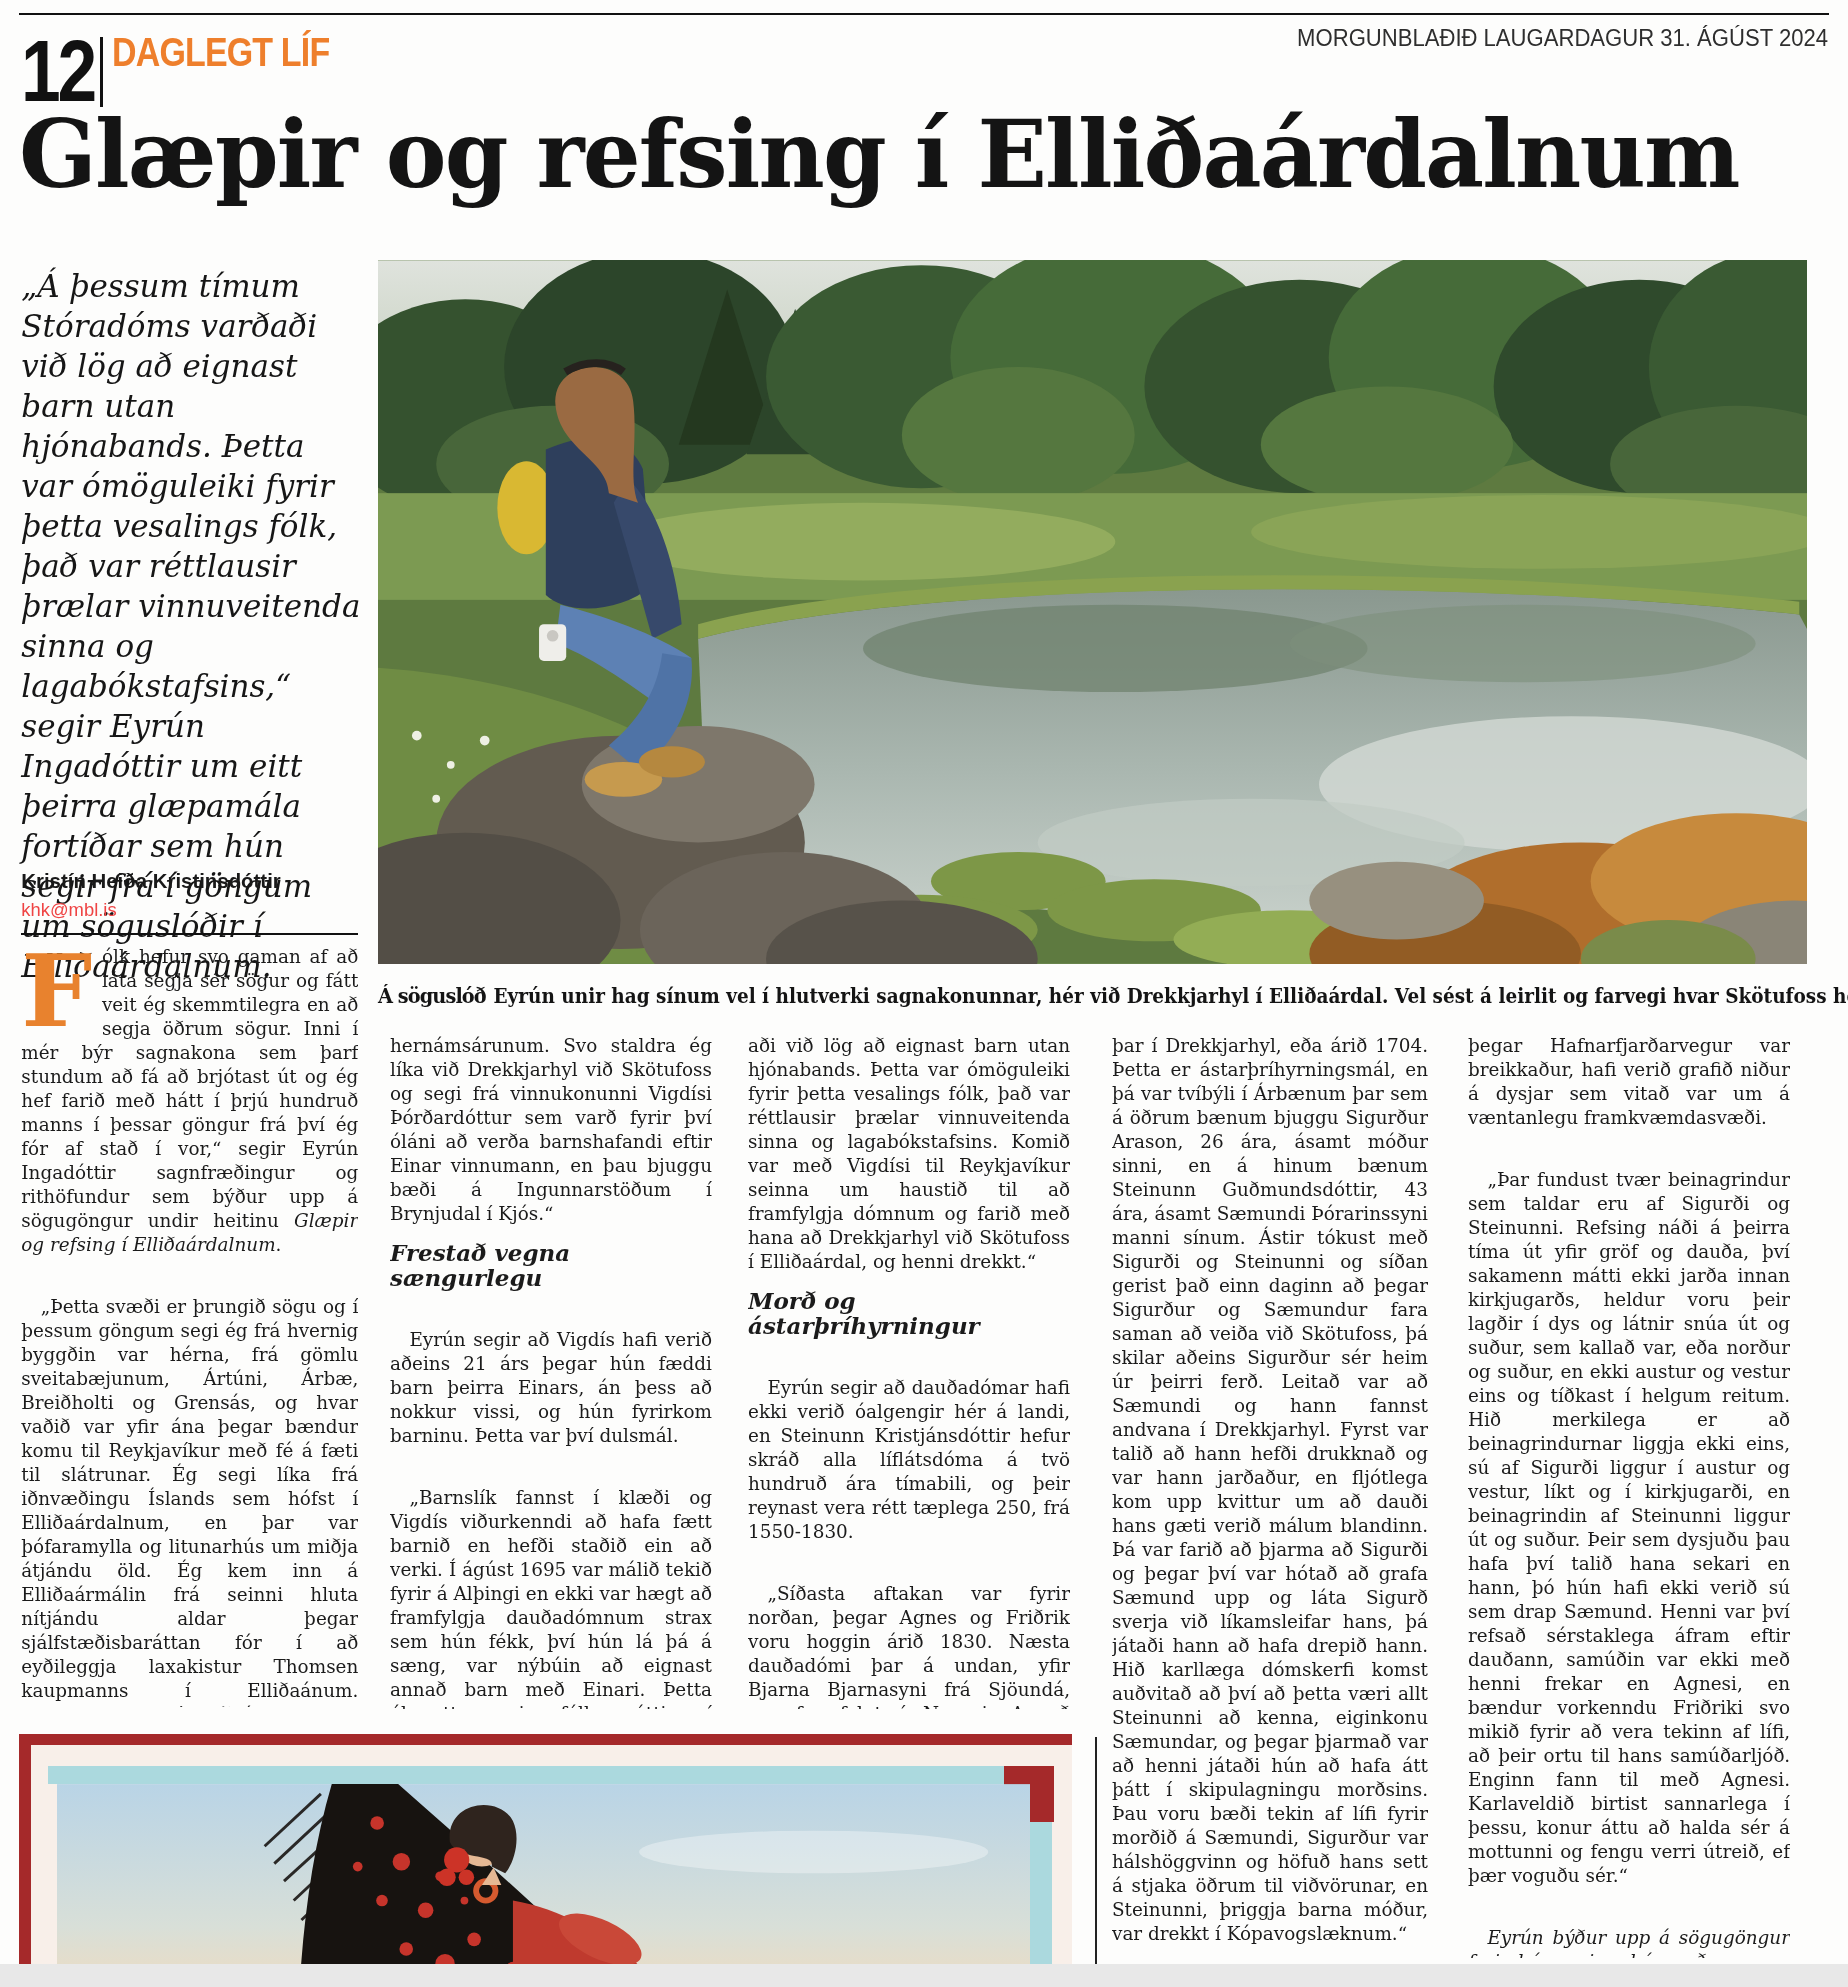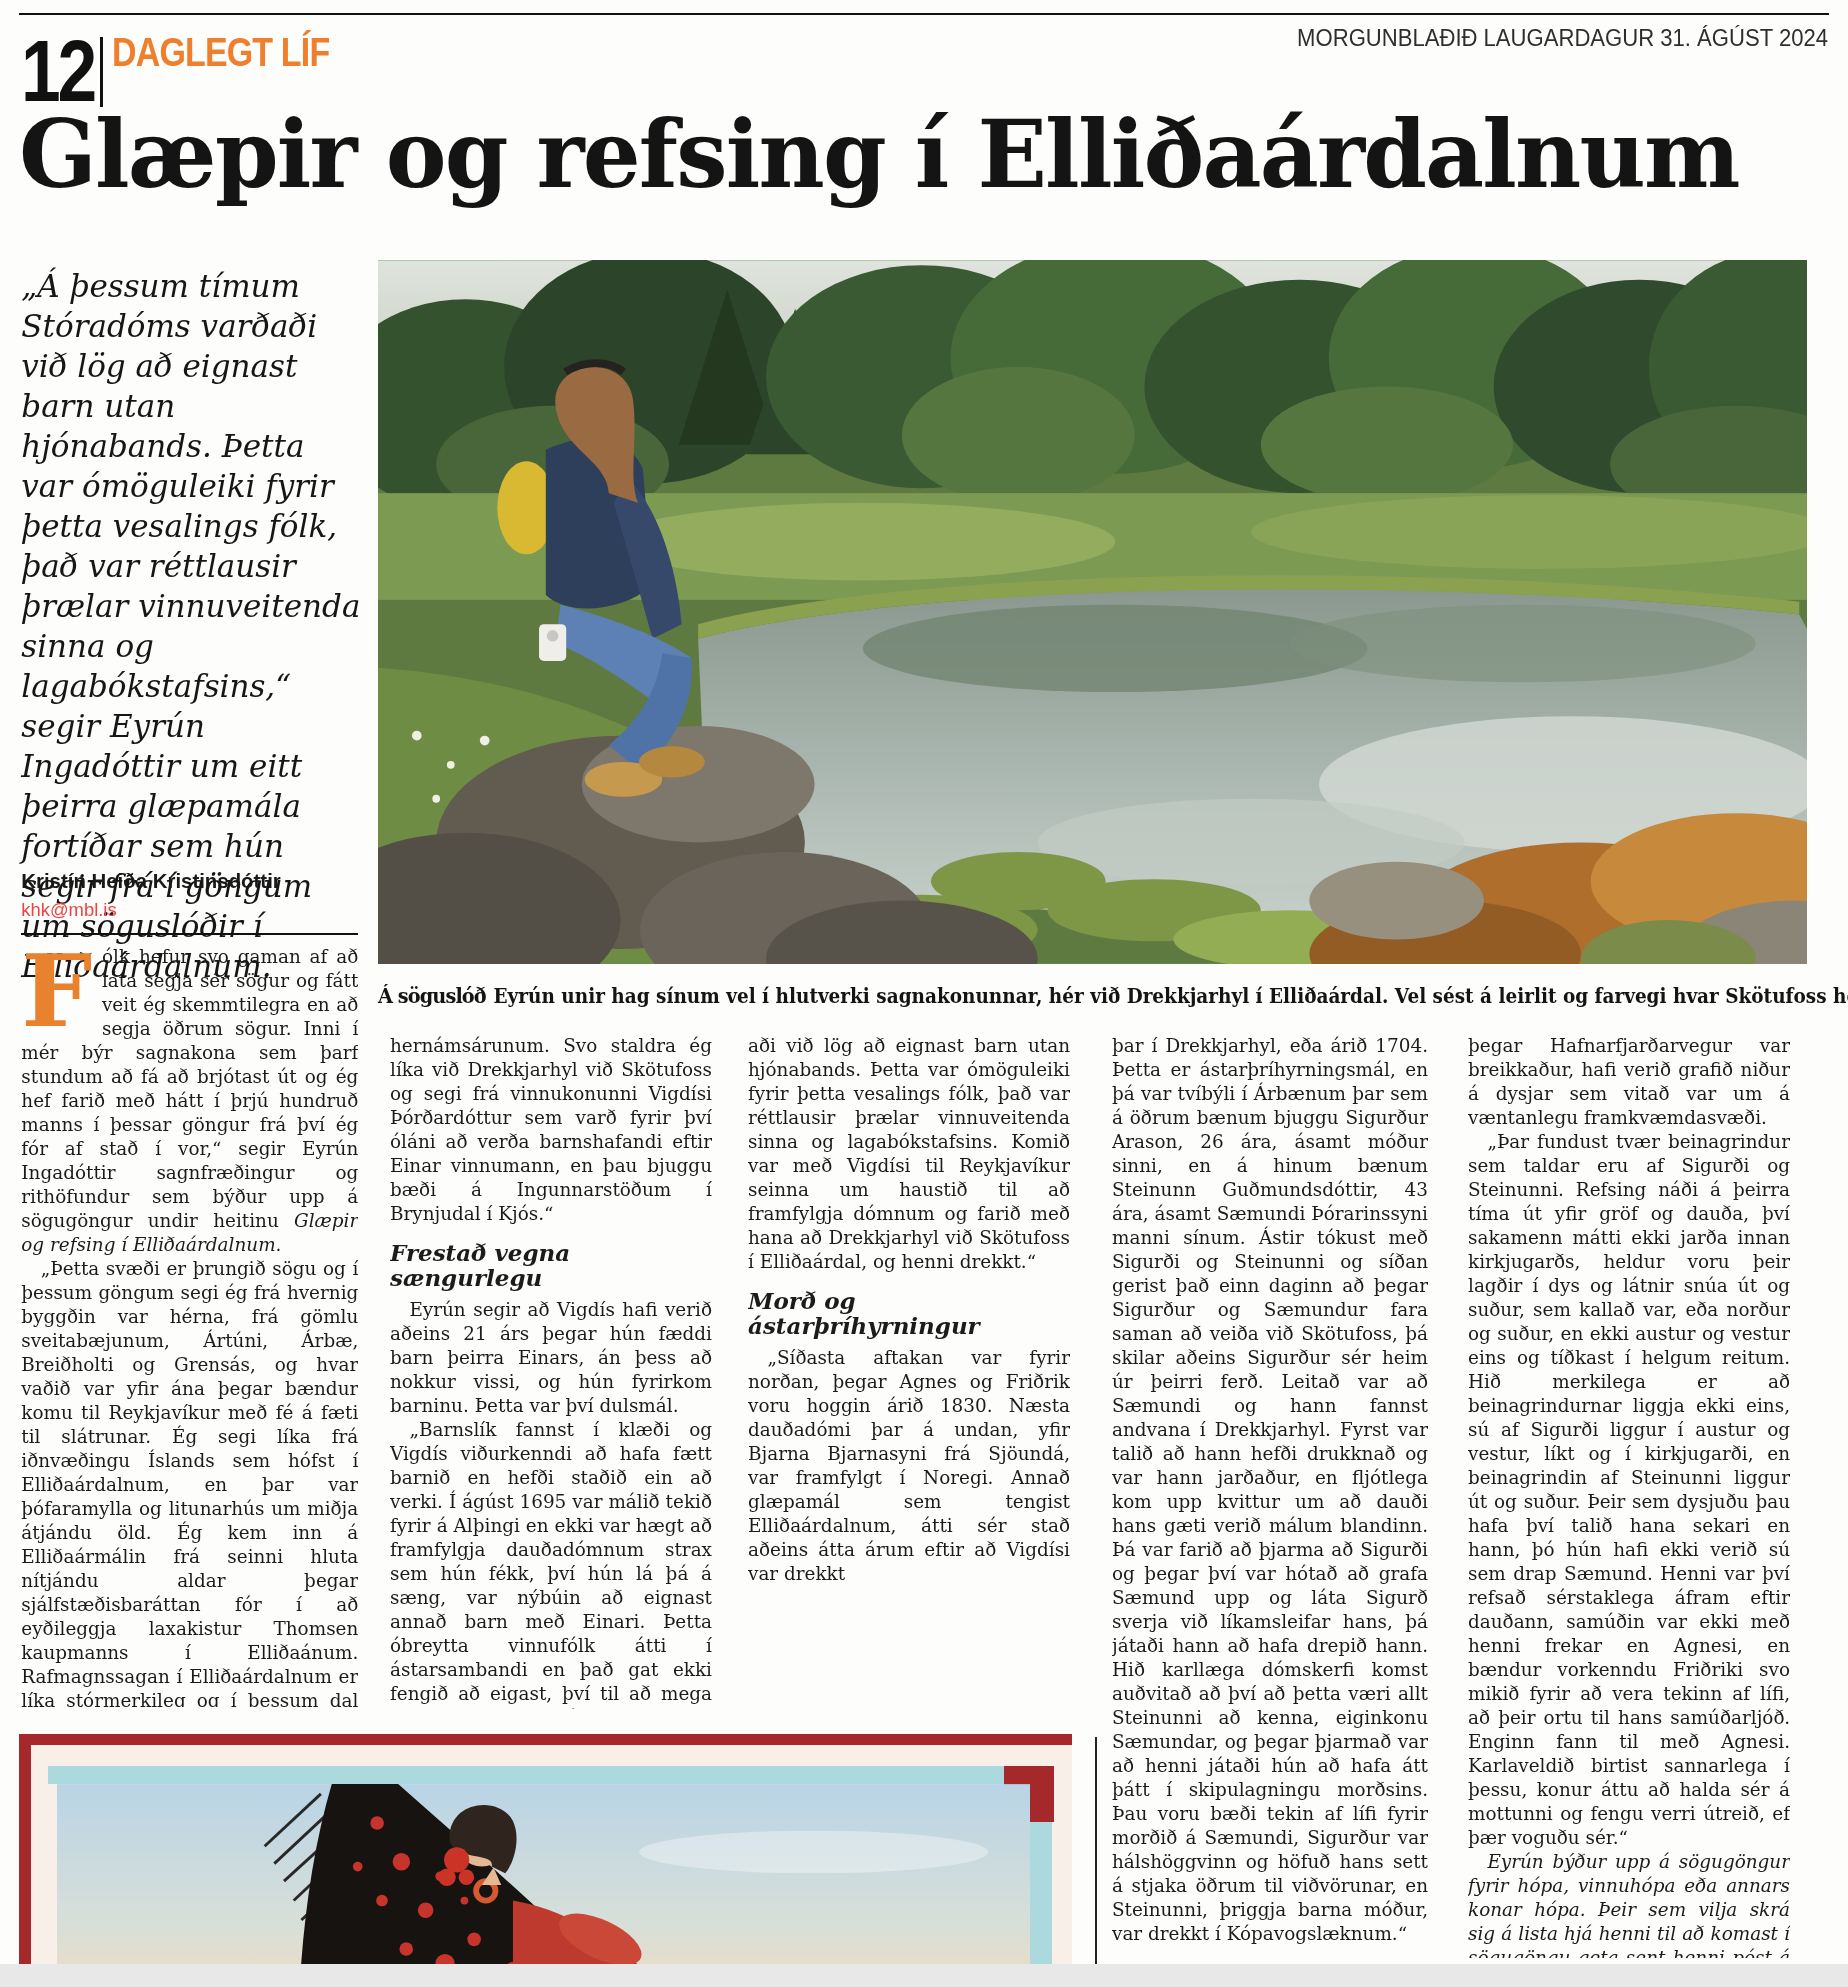--- a/index.html
+++ b/index.html
@@ -25,21 +25,21 @@
   
   .lead{left:21.3px;top:266px;width:340px;font-style:italic;font-weight:500;font-size:31px;
         line-height:40px;color:#161616;}
   .byline-name{left:21.3px;top:870px;font-family:Liberation Sans, sans-serif;font-weight:bold;
         font-size:20.4px;color:#191919;}
   .byline-email{left:21.3px;top:899px;font-family:"Liberation Sans",sans-serif;font-size:18.4px;color:#ef4444;}
   .byline-rule{left:21.3px;top:933px;width:337px;height:1.9px;background:#111;}
 
   .col{font-size:18.4px;line-height:24px;text-align:justify;overflow:hidden;}
   .col p{margin:0;}
-  .col p.ind{text-indent:19.4px;}
+  .col p.ind{text-indent:19.4px;margin-top:38px;}
   .col1{left:21.3px;top:945px;width:337px;height:762px;}
   .dropcap{float:left;font-size:100px;line-height:80px;font-weight:bold;color:#e8822e;
            padding:5.8px 9.7px 0 0;}
   .it{font-style:italic;}
 
   
   .main-photo{left:378px;top:260px;width:1429px;height:704px;background:#7e9a62;}
   .caption{left:378px;top:983px;width:1436px;font-weight:bold;font-size:20.4px;color:#141414;
            white-space:nowrap;transform:scaleX(.905);transform-origin:left top;}
   .caption .cap-lead{letter-spacing:-1px;font-size:21.3px;}
@@ -189,20 +189,21 @@
   <div class="abs col col2">
     <p>hernámsárunum. Svo staldra ég líka við Drekkjarhyl við Skötufoss og segi frá vinnukonunni Vigdísi Þórðardóttur sem varð fyrir því óláni að verða barnshafandi eftir Einar vinnumann, en þau bjuggu bæði á Ingunnarstöðum í Brynjudal í Kjós.“</p>
     <h2 class="subhead">Frestað vegna sængurlegu</h2>
     <p class="ind">Eyrún segir að Vigdís hafi verið aðeins 21 árs þegar hún fæddi barn þeirra Einars, án þess að nokkur vissi, og hún fyrirkom barninu. Þetta var því dulsmál.</p>
     <p class="ind">„Barnslík fannst í klæði og Vigdís viðurkenndi að hafa fætt barnið en hefði staðið ein að verki. Í ágúst 1695 var málið tekið fyrir á Alþingi en ekki var hægt að framfylgja dauðadómnum strax sem hún fékk, því hún lá þá á sæng, var nýbúin að eignast annað barn með Einari. Þetta óbreytta vinnufólk átti í ástarsambandi en það gat ekki fengið að eigast, því til að mega giftast þurfti fólk að eiga jarðnæði. Á þessum tímum Stóradóms varð-</p>
   </div>
 
   <div class="abs col col3">
     <p>aði við lög að eignast barn utan hjónabands. Þetta var ómöguleiki fyrir þetta vesalings fólk, það var réttlausir þrælar vinnuveitenda sinna og lagabókstafsins. Komið var með Vigdísi til Reykjavíkur seinna um haustið til að framfylgja dómnum og farið með hana að Drekkjarhyl við Skötufoss í Elliðaárdal, og henni drekkt.“</p>
     <h2 class="subhead">Morð og ástarþríhyrningur</h2>
+    <p class="ind">Eyrún segir að dauðadómar hafi ekki verið óalgengir hér á landi, en Steinunn Kristjánsdóttir hefur skráð alla líflátsdóma á tvö hundruð ára tímabili, og þeir reynast vera rétt tæplega 250, frá 1550-1830.</p>
     <p class="ind">„Síðasta aftakan var fyrir norðan, þegar Agnes og Friðrik voru hoggin árið 1830. Næsta dauðadómi þar á undan, yfir Bjarna Bjarnasyni frá Sjöundá, var framfylgt í Noregi. Annað glæpamál sem tengist Elliðaárdalnum, átti sér stað aðeins átta árum eftir að Vigdísi var drekkt</p>
   </div>
 
   <div class="abs col col4">
     <p>þar í Drekkjarhyl, eða árið 1704. Þetta er ástarþríhyrningsmál, en þá var tvíbýli í Árbænum þar sem á öðrum bænum bjuggu Sigurður Arason, 26 ára, ásamt móður sinni, en á hinum bænum Steinunn Guðmundsdóttir, 43 ára, ásamt Sæmundi Þórarinssyni manni sínum. Ástir tókust með Sigurði og Steinunni og síðan gerist það einn daginn að þegar Sigurður og Sæmundur fara saman að veiða við Skötufoss, þá skilar aðeins Sigurður sér heim úr þeirri ferð. Leitað var að Sæmundi og hann fannst andvana í Drekkjarhyl. Fyrst var talið að hann hefði drukknað og var hann jarðaður, en fljótlega kom upp kvittur um að dauði hans gæti verið málum blandinn. Þá var farið að þjarma að Sigurði og þegar því var hótað að grafa Sæmund upp og láta Sigurð sverja við líkamsleifar hans, þá játaði hann að hafa drepið hann. Hið karllæga dómskerfi komst auðvitað að því að þetta væri allt Steinunni að kenna, eiginkonu Sæmundar, og þegar þjarmað var að henni játaði hún að hafa átt þátt í skipulagningu morðsins. Þau voru bæði tekin af lífi fyrir morðið á Sæmundi, Sigurður var hálshöggvinn og höfuð hans sett á stjaka öðrum til viðvörunar, en Steinunni, þriggja barna móður, var drekkt í Kópavogslæknum.“</p>
 
   </div>
 
   <div class="abs col col5">
     <p>þegar Hafnarfjarðarvegur var breikkaður, hafi verið grafið niður á dysjar sem vitað var um á væntanlegu framkvæmdasvæði.</p>

